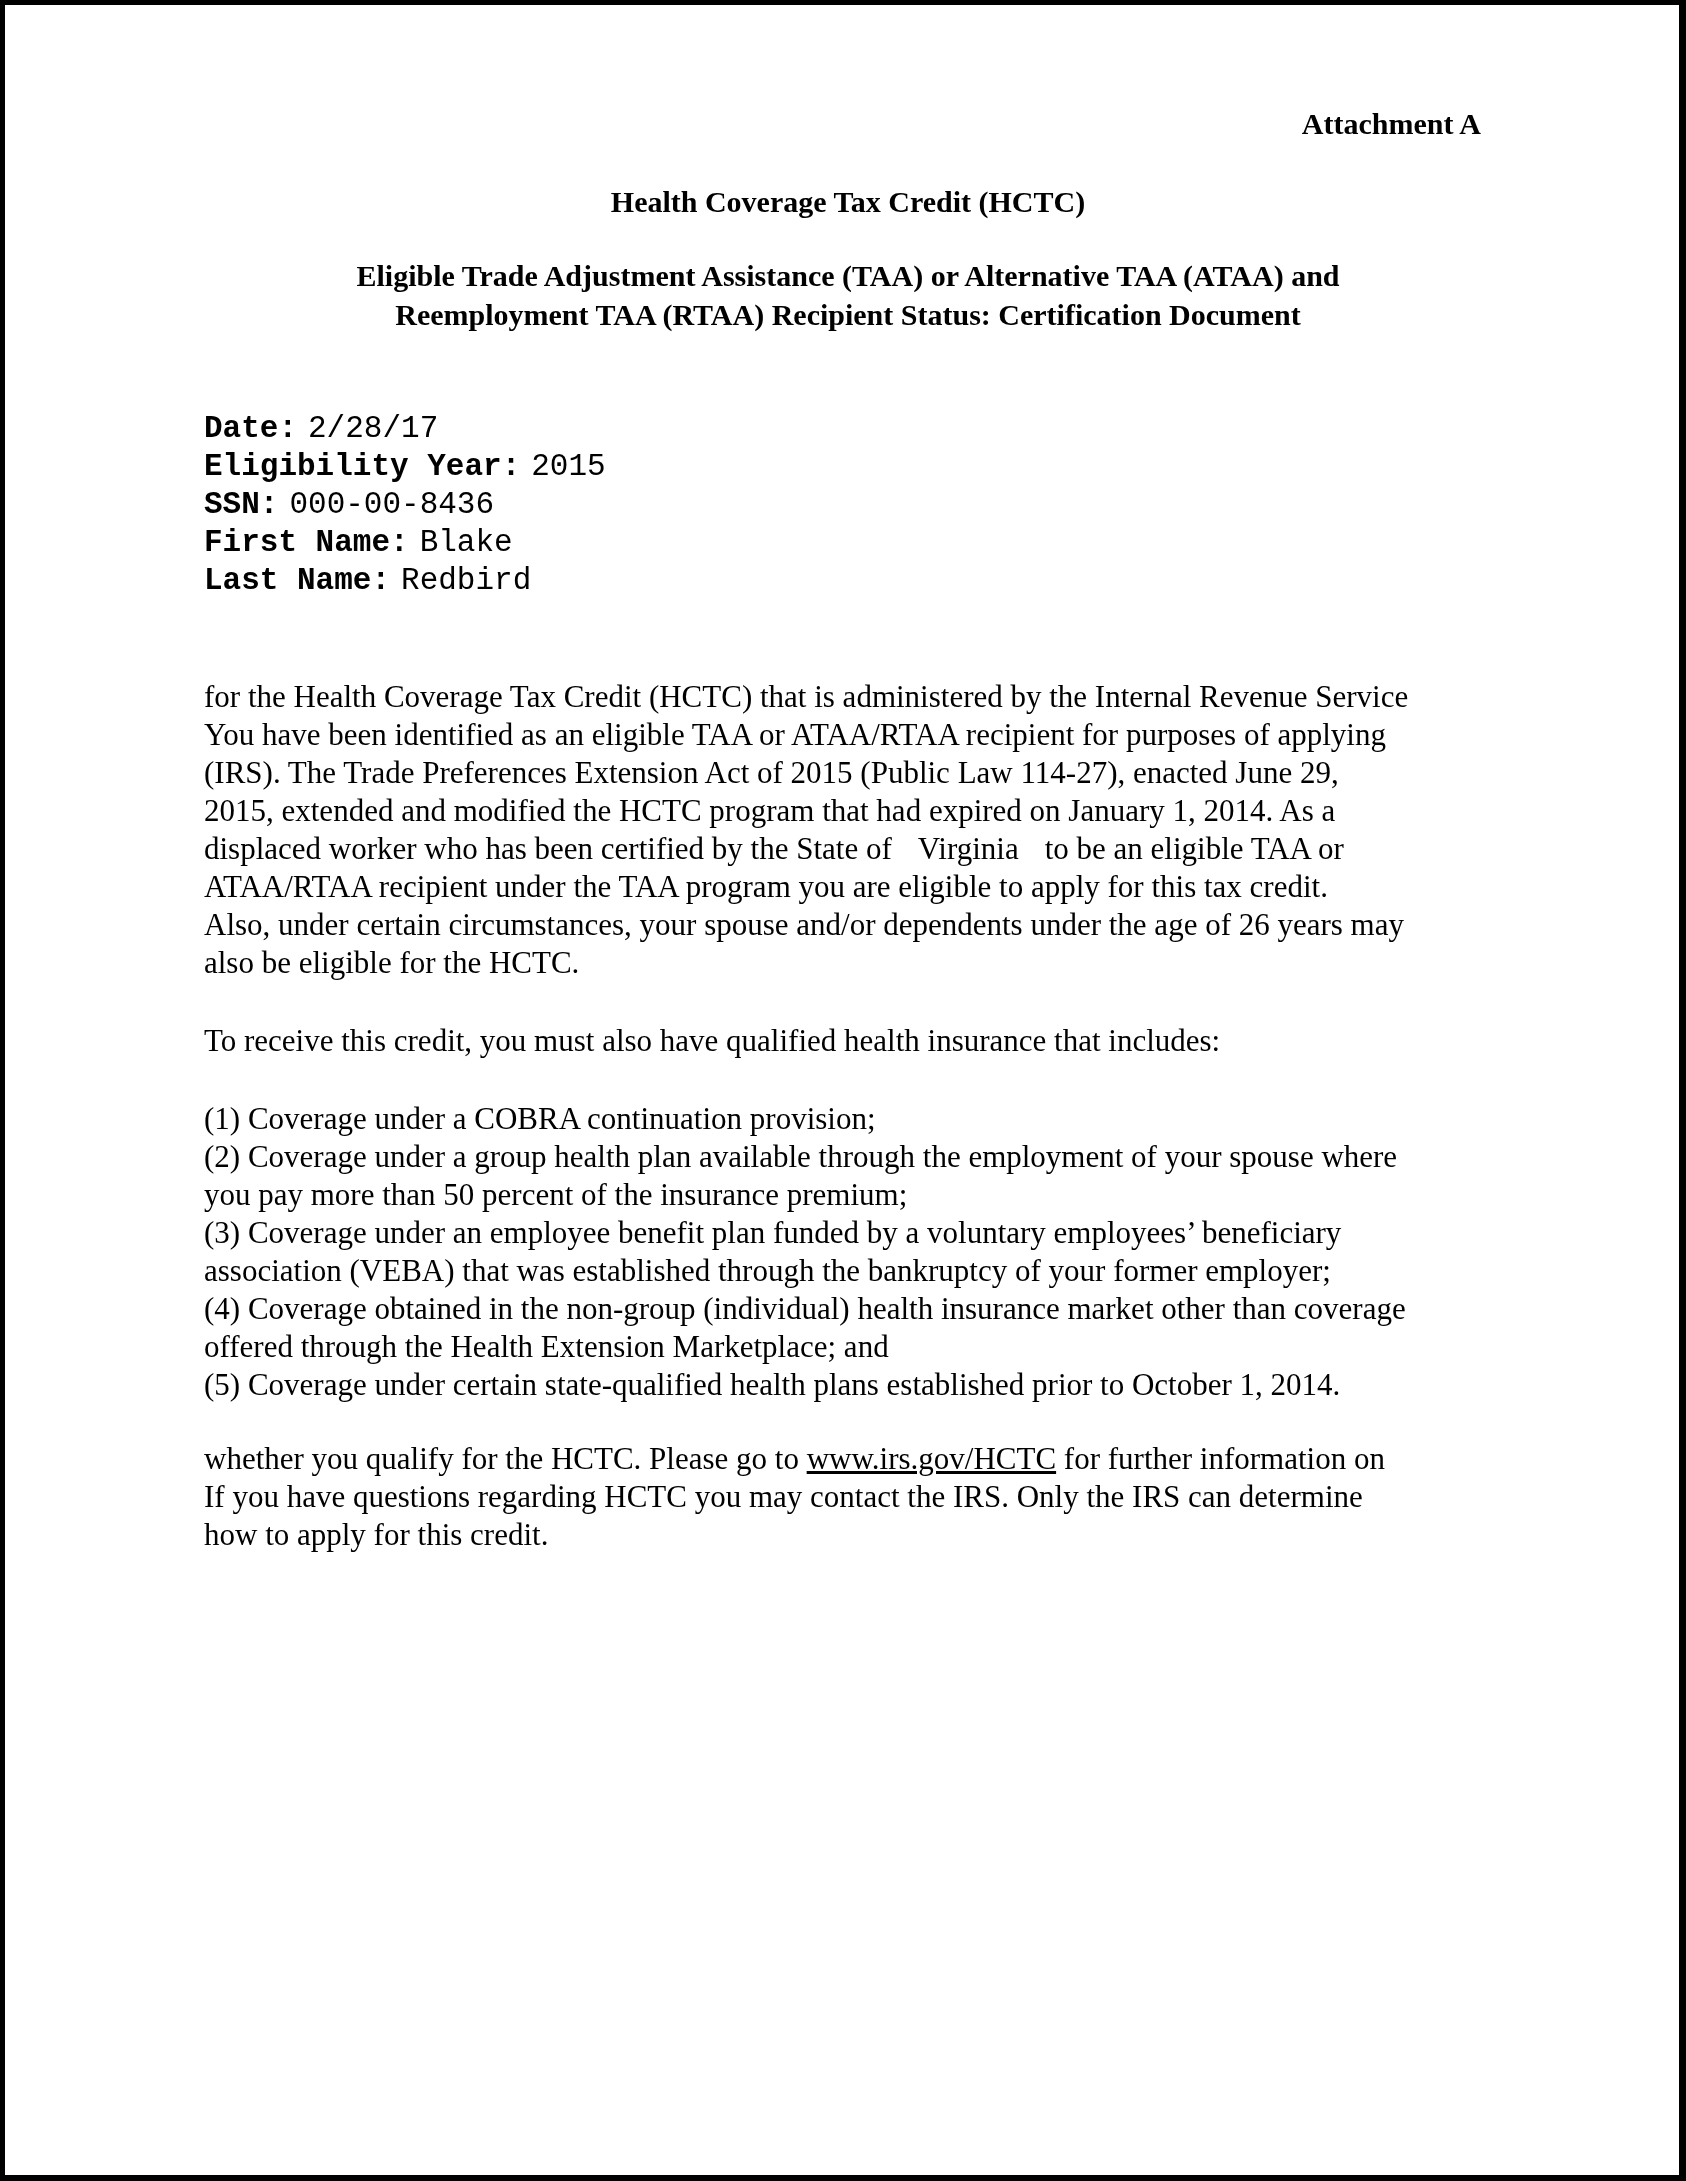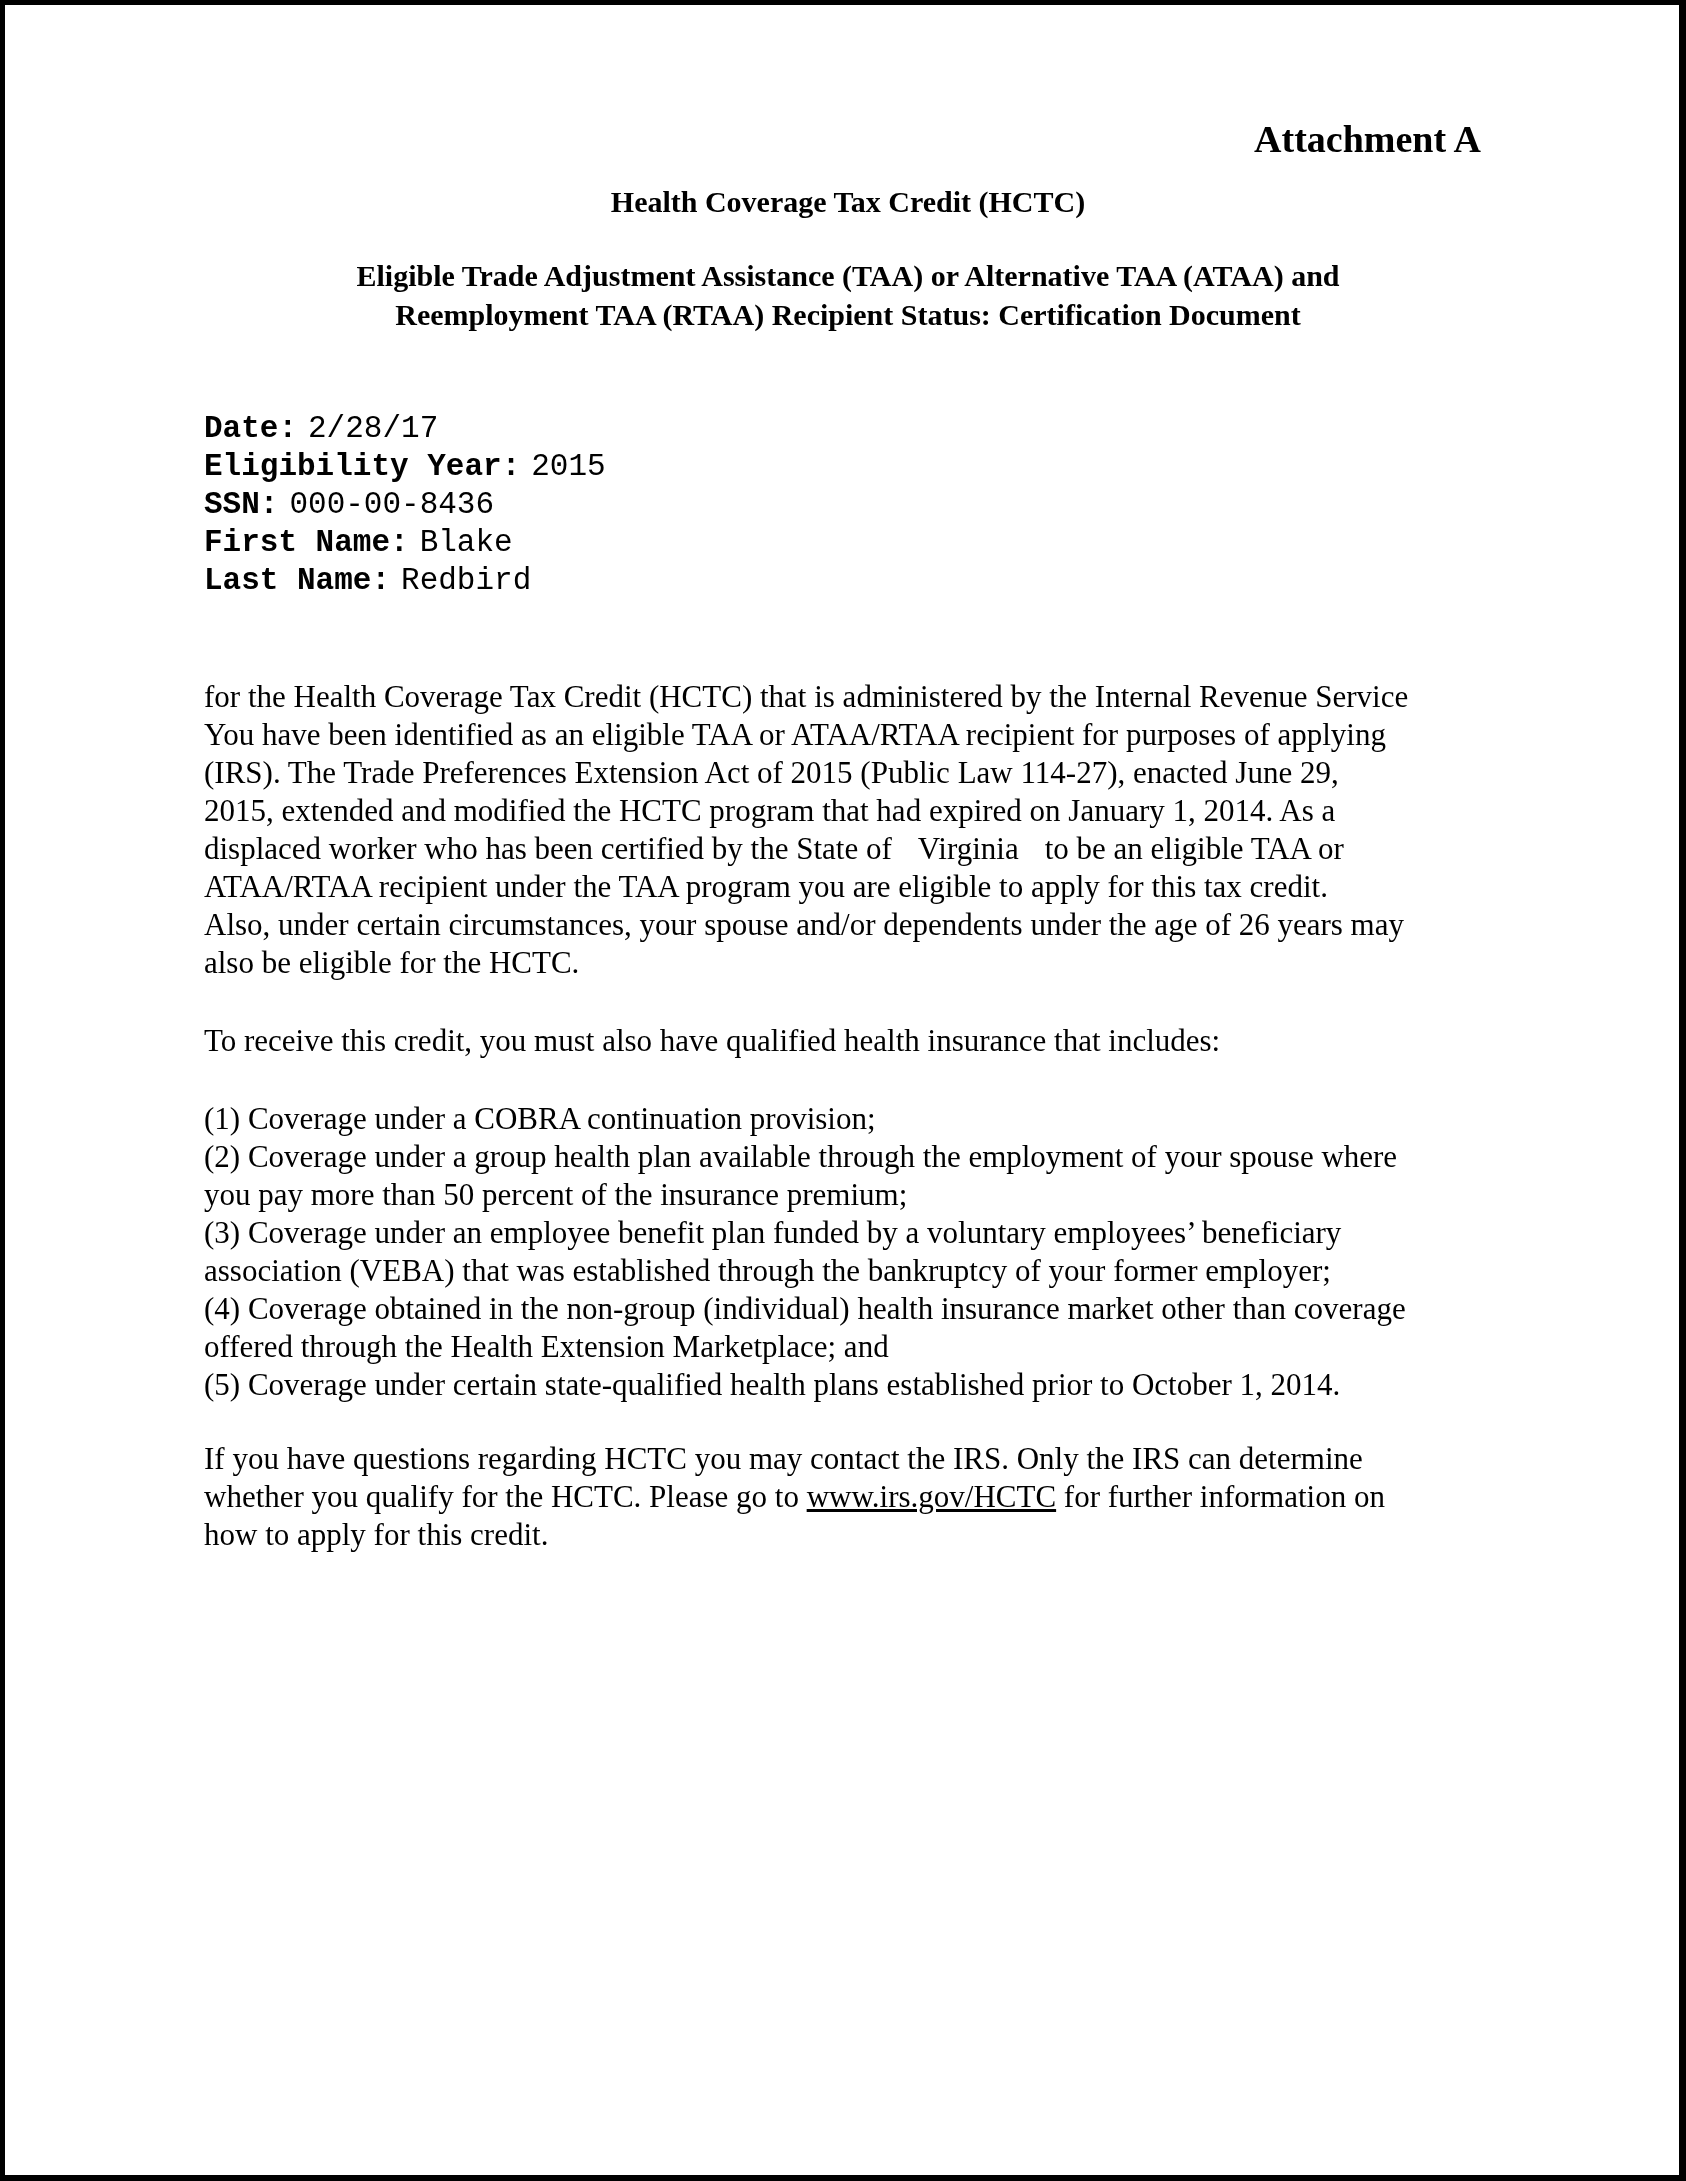--- a/index.html
+++ b/index.html
@@ -25,25 +25,24 @@
       border-top: 5.5px solid #000;
       border-left: 5.5px solid #000;
       border-right: 7.4px solid #000;
       border-bottom: 7.4px solid #000;
       background: #fff;
     }
     .attachment {
       position: absolute;
       top: 100px;
       right: 198px;
-      font-size: 38px;
+      font-size: 30px;
       font-weight: bold;
       line-height: 37px;
       white-space: nowrap;
-      margin-top: 16px;
     }
     .title {
       position: absolute;
       left: 0;
       width: 1686px;
       top: 178px;
       text-align: center;
       font-size: 30px;
       font-weight: bold;
       line-height: 37px;
@@ -138,23 +137,23 @@
     <div class="line">(2) Coverage under a group health plan available through the employment of your spouse where</div>
     <div class="line">you pay more than 50 percent of the insurance premium;</div>
     <div class="line">(3) Coverage under an employee benefit plan funded by a voluntary employees’ beneficiary</div>
     <div class="line">association (VEBA) that was established through the bankruptcy of your former employer;</div>
     <div class="line">(4) Coverage obtained in the non-group (individual) health insurance market other than coverage</div>
     <div class="line">offered through the Health Extension Marketplace; and</div>
     <div class="line">(5) Coverage under certain state-qualified health plans established prior to October 1, 2014.</div>
   </div>
 
   <div class="content para3">
-    <div class="line">If you have questions regarding HCTC you may contact the IRS.  Only the IRS can determine</div>
     <div class="line">
       <span>whether you qualify for the HCTC.  Please go to</span>
       <a class="link">www.irs.gov/HCTC</a>
       <span>for further information on</span>
     </div>
+    <div class="line">If you have questions regarding HCTC you may contact the IRS.  Only the IRS can determine</div>
     <div class="line">how to apply for this credit.</div>
   </div>
 
 </div>
 
 
 </body></html>

